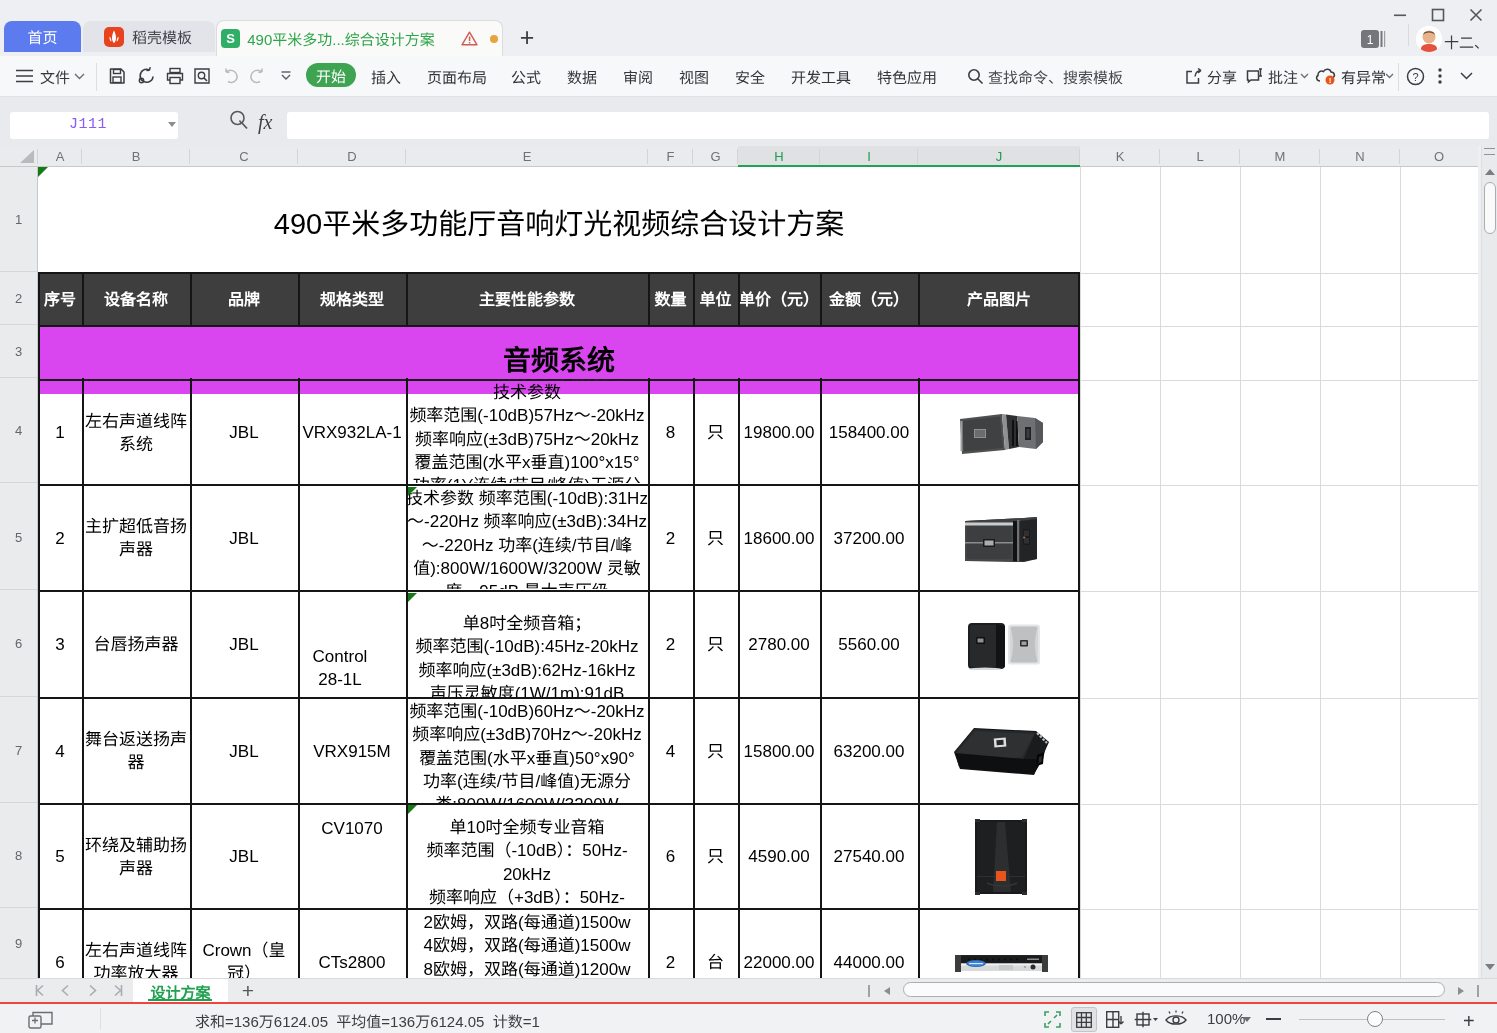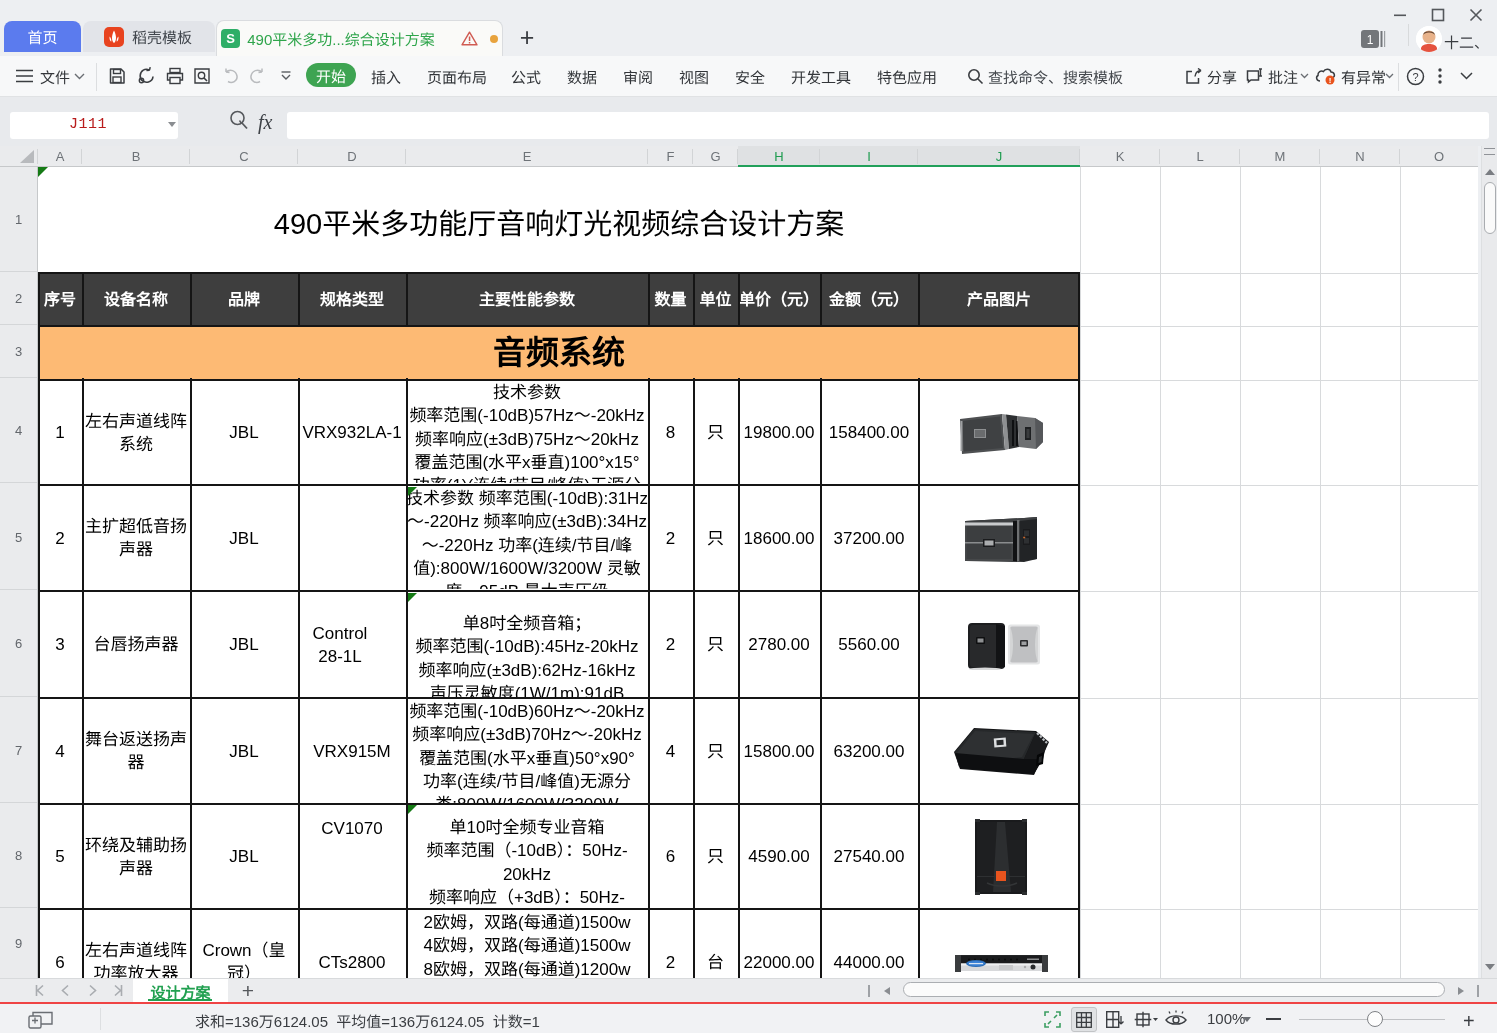--- a/index.html
+++ b/index.html
@@ -234,21 +234,21 @@
       </svg>
     </div>
   <div class="mi" style="left:1460px">
       <svg width="13" height="8" viewBox="0 0 13 8">
         <path d="M1 1 L6.5 6.5 L12 1" fill="none" stroke="#3A3D41" stroke-width="1.5"></path>
       </svg>
     </div>
 
   <div class="fbar">
     <div class="namebox"></div>
-    <div style="position:absolute;left:69px;top:19px;font-size:15px;letter-spacing:0.5px;color:#b91c1c;font-family:'Liberation Mono',monospace">J111</div>
+    <div style="position:absolute;left:69px;top:19px;font-size:15px;letter-spacing:0.5px;color:#8b5cf6;font-family:'Liberation Mono',monospace">J111</div>
     <div style="position:absolute;left:168px;top:25px;width:0;height:0;border-left:4px solid transparent;border-right:4px solid transparent;border-top:5px solid #8A8D91"></div>
     <div class="fxinput"></div>
     <div style="position:absolute;left:228px;top:12px">
         <svg width="22" height="23" viewBox="0 0 22 23">
           <circle cx="9.5" cy="9" r="6.5" fill="none" stroke="#55585C" stroke-width="1.6"></circle>
           <path d="M14 14 L19 19.5" stroke="#55585C" stroke-width="1.8"></path>
           <path d="M11.5 11.5 L13.5 14.5" stroke="#55585C" stroke-width="1.4"></path>
         </svg>
       </div>
     <div style="position:absolute;left:258px;top:14px;font-family:'Liberation Serif',serif;font-style:italic;font-size:20px;color:#3F4348">fx</div>
@@ -278,21 +278,21 @@
     <div class="cell hdrk" style="left:44px;top:106px;width:108px;height:53px">设备名称</div>
     <div class="cell hdrk" style="left:152px;top:106px;width:108px;height:53px">品牌</div>
     <div class="cell hdrk" style="left:260px;top:106px;width:108px;height:53px">规格类型</div>
     <div class="cell hdrk" style="left:368px;top:106px;width:242px;height:53px">主要性能参数</div>
     <div class="cell hdrk" style="left:610px;top:106px;width:45px;height:53px">数量</div>
     <div class="cell hdrk" style="left:655px;top:106px;width:45px;height:53px">单位</div>
     <div class="cell hdrk" style="left:700px;top:106px;width:82px;height:53px">单价（元）</div>
     <div class="cell hdrk" style="left:782px;top:106px;width:98px;height:53px">金额（元）</div>
     <div class="cell hdrk" style="left:880px;top:106px;width:162px;height:53px">产品图片</div>
 
-    <div class="cell" style="left:0;top:159px;width:1042px;height:53px;background:#fdba74;font-size:33px;font-weight:bold">音频系统</div>
+    <div class="cell" style="left:0;top:159px;width:1042px;height:68px;background:#d946ef;font-size:28px;font-weight:bold">音频系统</div>
 
     <div class="cell" style="left:0;top:214px;width:44px;height:103px">1</div>
     <div class="cell" style="left:44px;top:214px;width:108px;height:103px">左右声道线阵<br>系统</div>
     <div class="cell" style="left:152px;top:214px;width:108px;height:103px">JBL</div>
     <div class="cell" style="left:260px;top:214px;width:108px;height:103px">VRX932LA-1</div>
     <div class="etext" style="left:368px;top:214px;width:242px;height:102px">技术参数<br>频率范围(-10dB)57Hz～-20kHz<br>频率响应(±3dB)75Hz～20kHz<br>覆盖范围(水平x垂直)100°x15°<br>功率(1)(连续/节目/峰值)无源分<br>频系统</div>
     <div class="cell" style="left:610px;top:214px;width:45px;height:103px">8</div>
     <div class="cell" style="left:655px;top:214px;width:45px;height:103px">只</div>
     <div class="cell" style="left:700px;top:214px;width:82px;height:103px">19800.00</div>
     <div class="cell" style="left:782px;top:214px;width:98px;height:103px">158400.00</div>
@@ -303,21 +303,21 @@
     <div class="etext" style="left:368px;top:320px;width:242px;height:102px">技术参数 频率范围(-10dB):31Hz<br>～-220Hz 频率响应(±3dB):34Hz<br>～-220Hz 功率(连续/节目/峰<br>值):800W/1600W/3200W 灵敏<br>度，95dB 最大声压级</div>
     <div class="cell" style="left:610px;top:319px;width:45px;height:104px">2</div>
     <div class="cell" style="left:655px;top:319px;width:45px;height:104px">只</div>
     <div class="cell" style="left:700px;top:319px;width:82px;height:104px">18600.00</div>
     <div class="cell" style="left:782px;top:319px;width:98px;height:104px">37200.00</div>
     <div class="gt" style="left:369px;top:320px"></div>
 
     <div class="cell" style="left:0;top:425px;width:44px;height:105px">3</div>
     <div class="cell" style="left:44px;top:425px;width:108px;height:105px">台唇扬声器</div>
     <div class="cell" style="left:152px;top:425px;width:108px;height:105px">JBL</div>
-    <div class="cell" style="left:260px;top:425px;width:84px;height:105px">Control 28-1L</div>
+    <div class="cell" style="left:260px;top:448px;width:84px;height:105px">Control 28-1L</div>
     <div class="etext" style="left:368px;top:445px;width:242px;height:85px">单8吋全频音箱；<br>频率范围(-10dB):45Hz-20kHz<br>频率响应(±3dB):62Hz-16kHz<br>声压灵敏度(1W/1m):91dB</div>
     <div class="cell" style="left:610px;top:425px;width:45px;height:105px">2</div>
     <div class="cell" style="left:655px;top:425px;width:45px;height:105px">只</div>
     <div class="cell" style="left:700px;top:425px;width:82px;height:105px">2780.00</div>
     <div class="cell" style="left:782px;top:425px;width:98px;height:105px">5560.00</div>
     <div class="gt" style="left:369px;top:426px"></div>
 
     <div class="cell" style="left:0;top:532px;width:44px;height:104px">4</div>
     <div class="cell" style="left:44px;top:532px;width:108px;height:104px">舞台返送扬声<br>器</div>
     <div class="cell" style="left:152px;top:532px;width:108px;height:104px">JBL</div>

